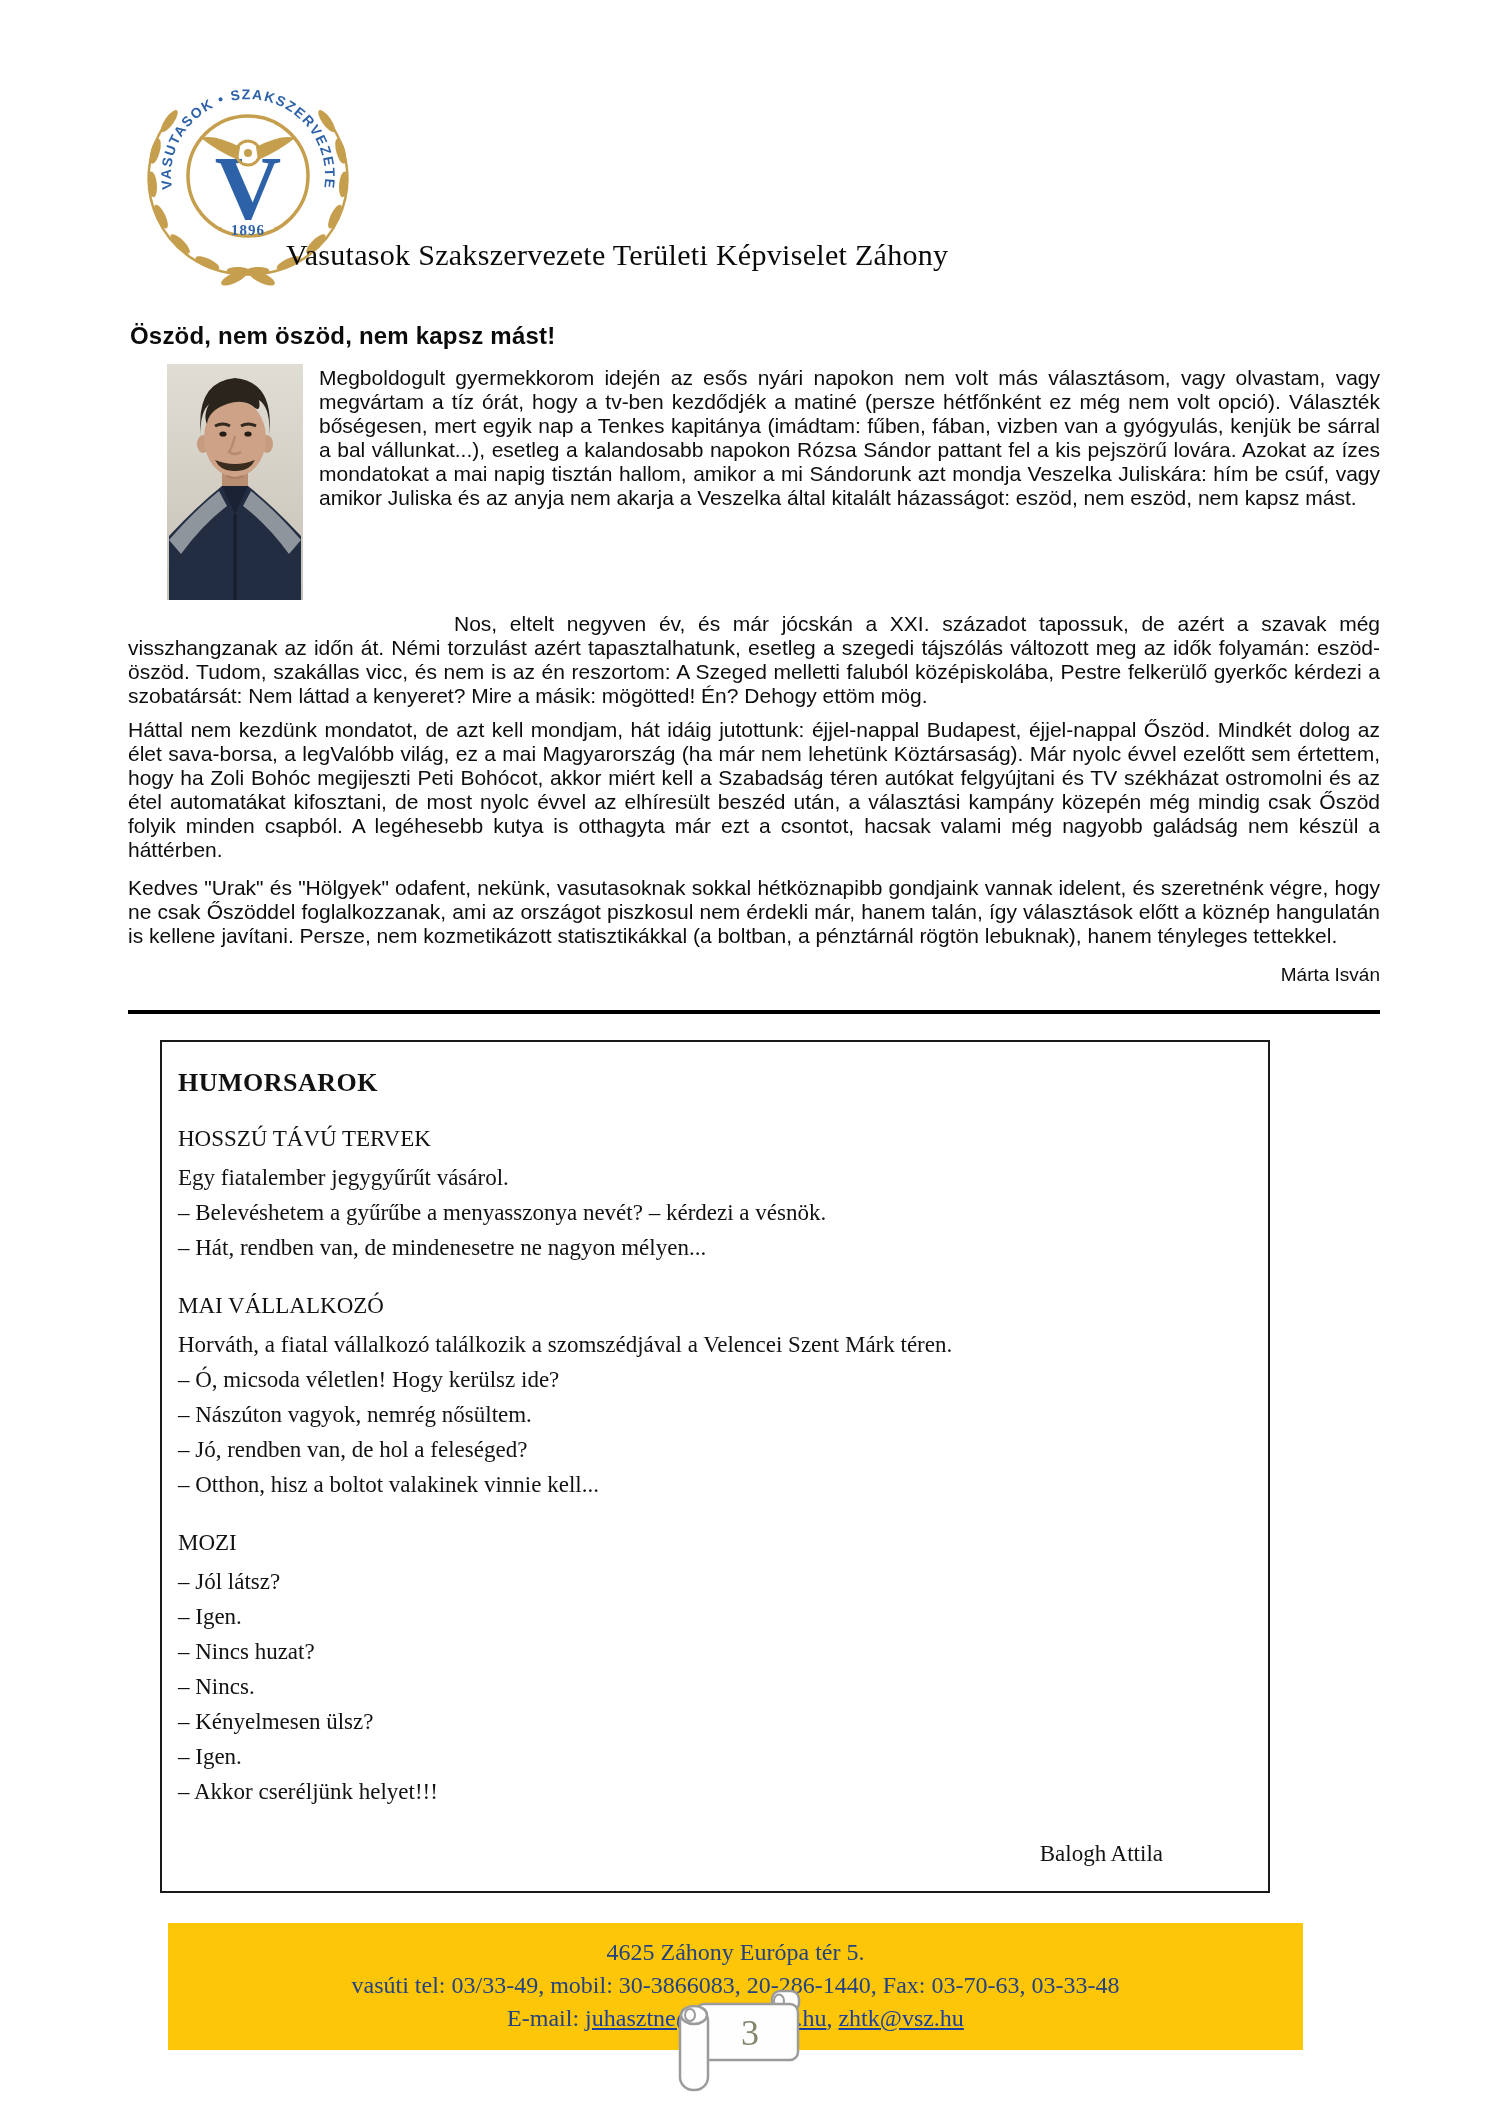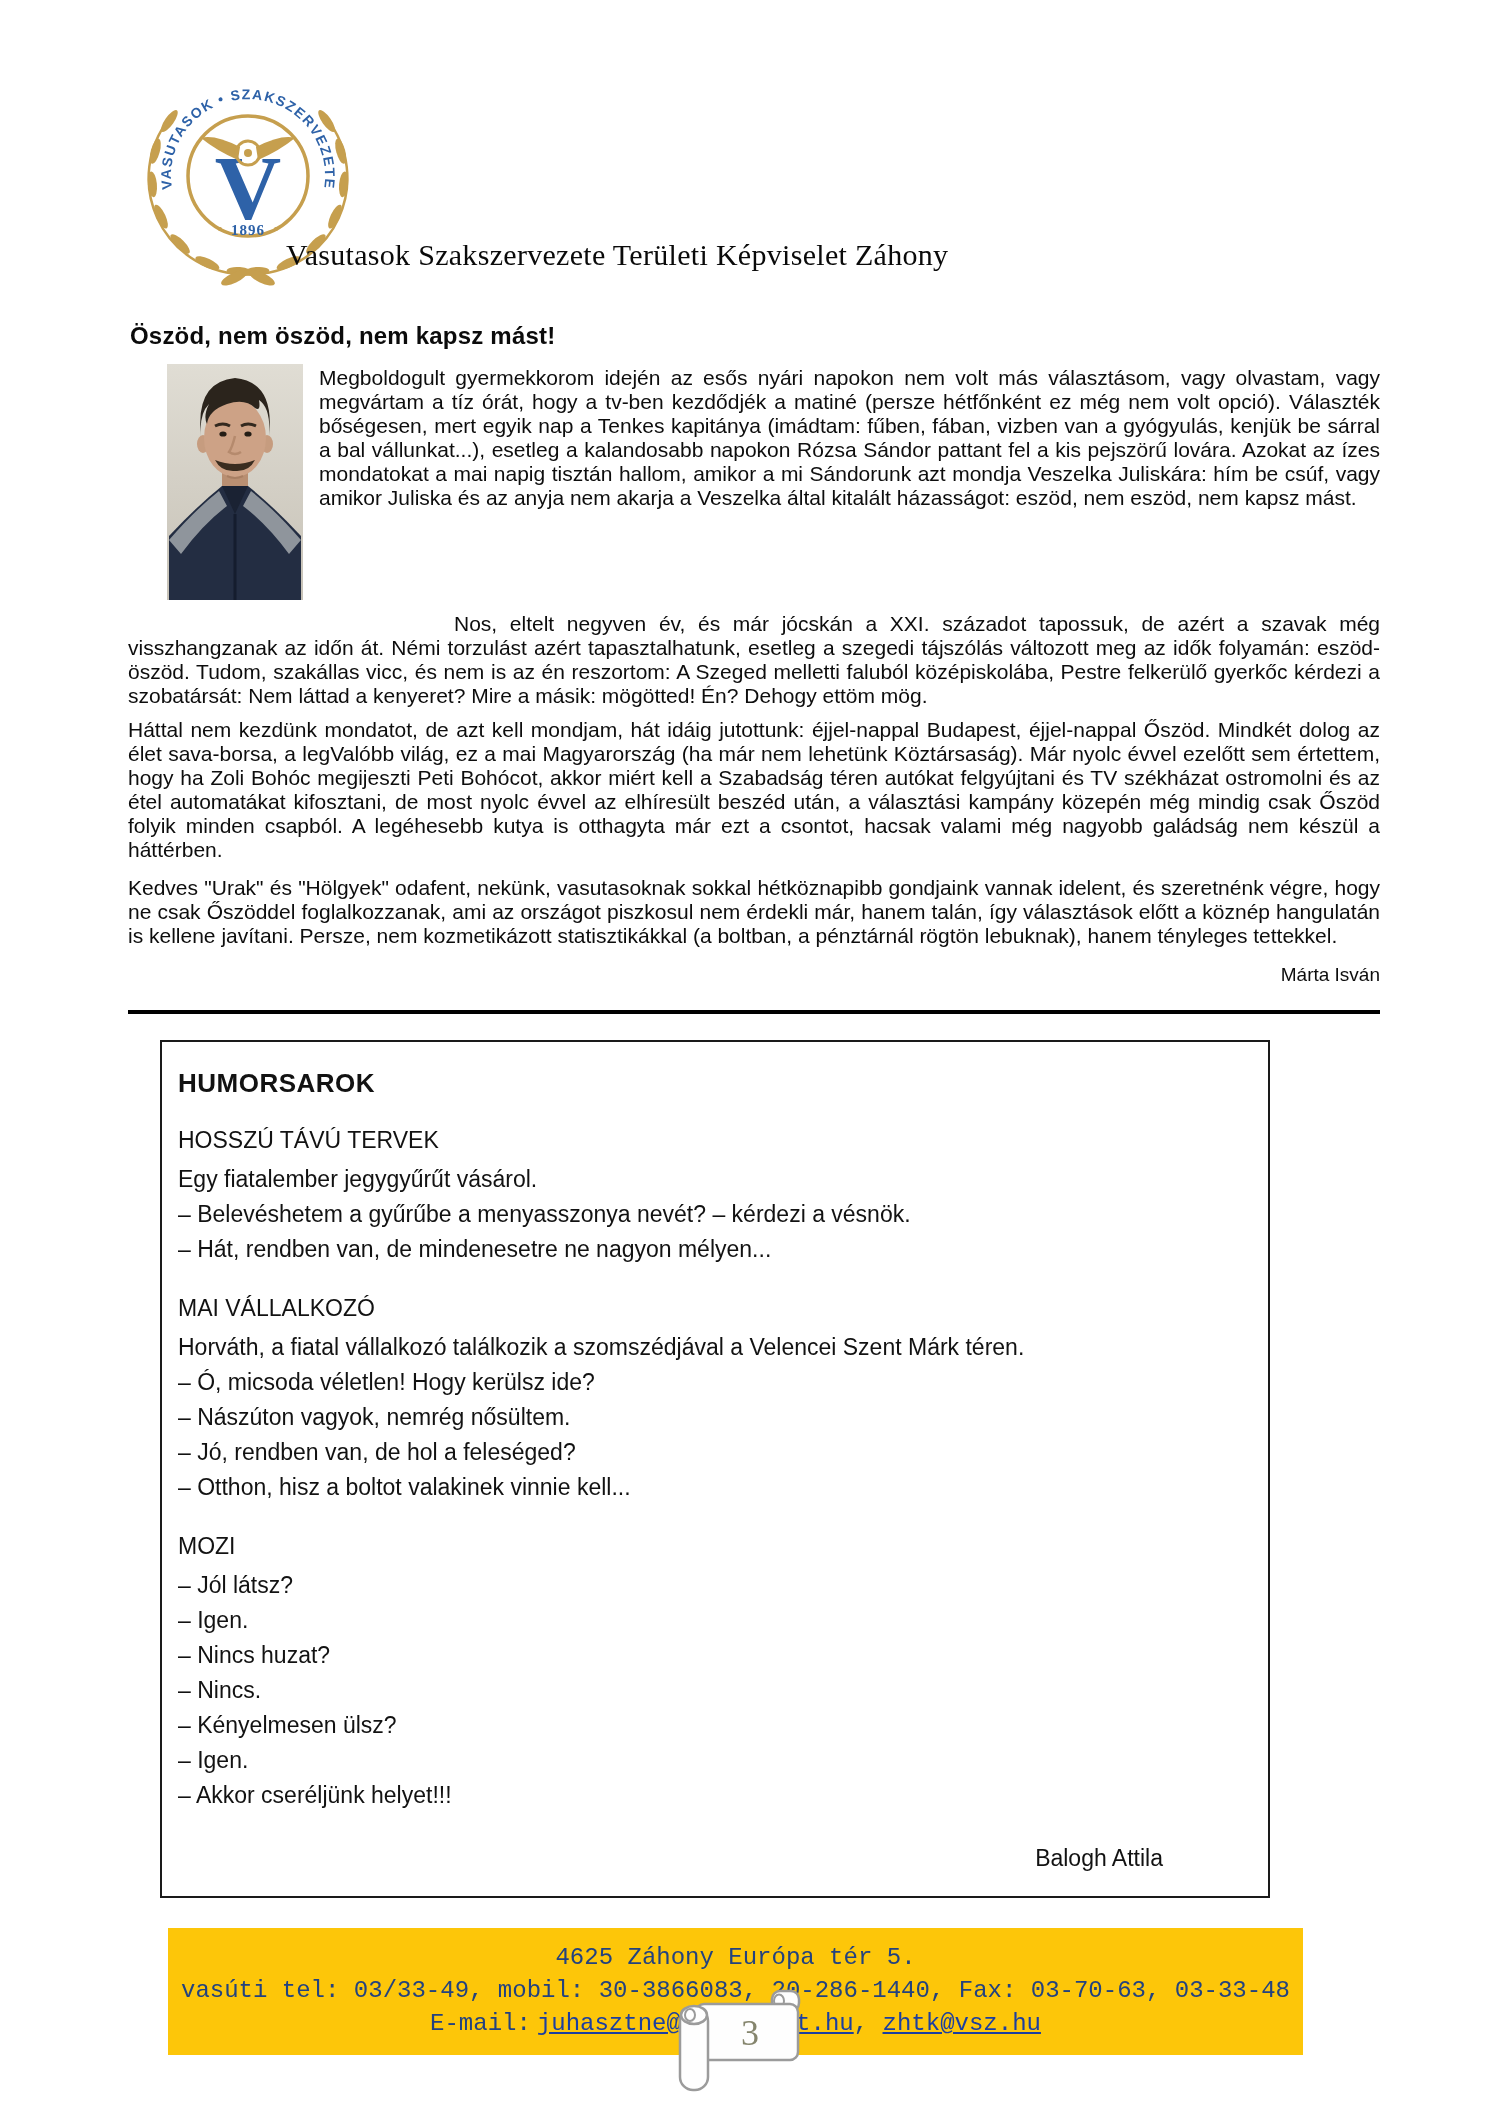--- a/index.html
+++ b/index.html
@@ -33,32 +33,32 @@
   }
   .lead-row .para { flex:1; margin:2px 0 0 0; }
   .para-indent-deep { text-indent:326px; margin-top:12px; }
   .byline { text-align:right; font-size:19px; margin-top:16px; color:#0d0d0d; }
   
   .rule { border:none; border-top:4px solid var(--rule-color,#000); margin:24px 120px 0 128px; }
   
   .humor-box {
     box-sizing:border-box; margin:26px 0 0 160px; width:1110px;
     border:2px solid #1a1a1a; padding:26px 30px 24px 16px;
-    font-family:Liberation Sans, sans-serif; font-size:23px; color:#121212;
+    font-family:Liberation Serif, serif; font-size:23px; color:#121212;
   }
   .humor-title { font-weight:bold; font-size:26px; letter-spacing:0.5px; }
   .humor-section { margin-top:28px; }
   .humor-heading { font-size:23px; margin-bottom:8px; }
   .humor-line { line-height:35px; }
   .humor-author { text-align:right; margin-top:32px; padding-right:75px; font-size:23px; }
   
   .footer {
     position:relative; margin:30px 0 0 168px; width:1135px;
     background:var(--footer-bg,#FDC609); color:var(--footer-text,#23427F);
-    text-align:center; font-family:Liberation Mono, monospace;
+    text-align:center; font-family:Liberation Serif, serif;
     font-size:24px; line-height:33px; padding:13px 0 15px;
   }
   .footer a { color:var(--link-color,#1C3FA0); text-decoration:underline; cursor:pointer; }
   .email-label { margin-right:6px; }
   .scroll-svg { position:absolute; left:660px; top:1988px; width:170px; height:118px; }
   .scroll-shape { fill:#fefefe; stroke:#9b9b9b; stroke-width:2.5; }
   .scroll-num {
     font-family:"Liberation Serif", serif; font-size:36px; fill:#85856d;
   }
 </style>

